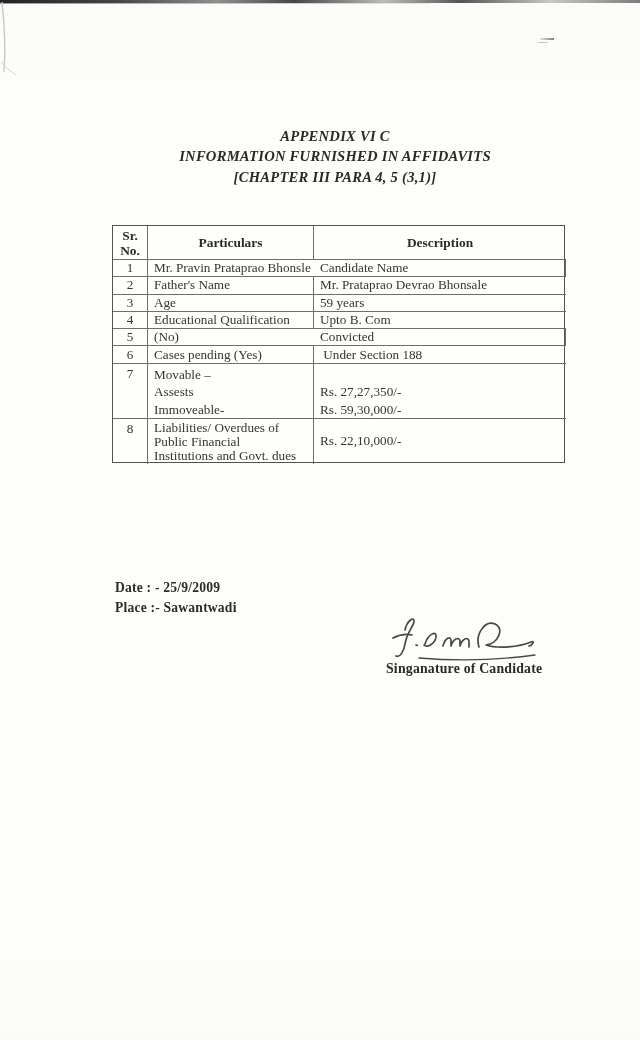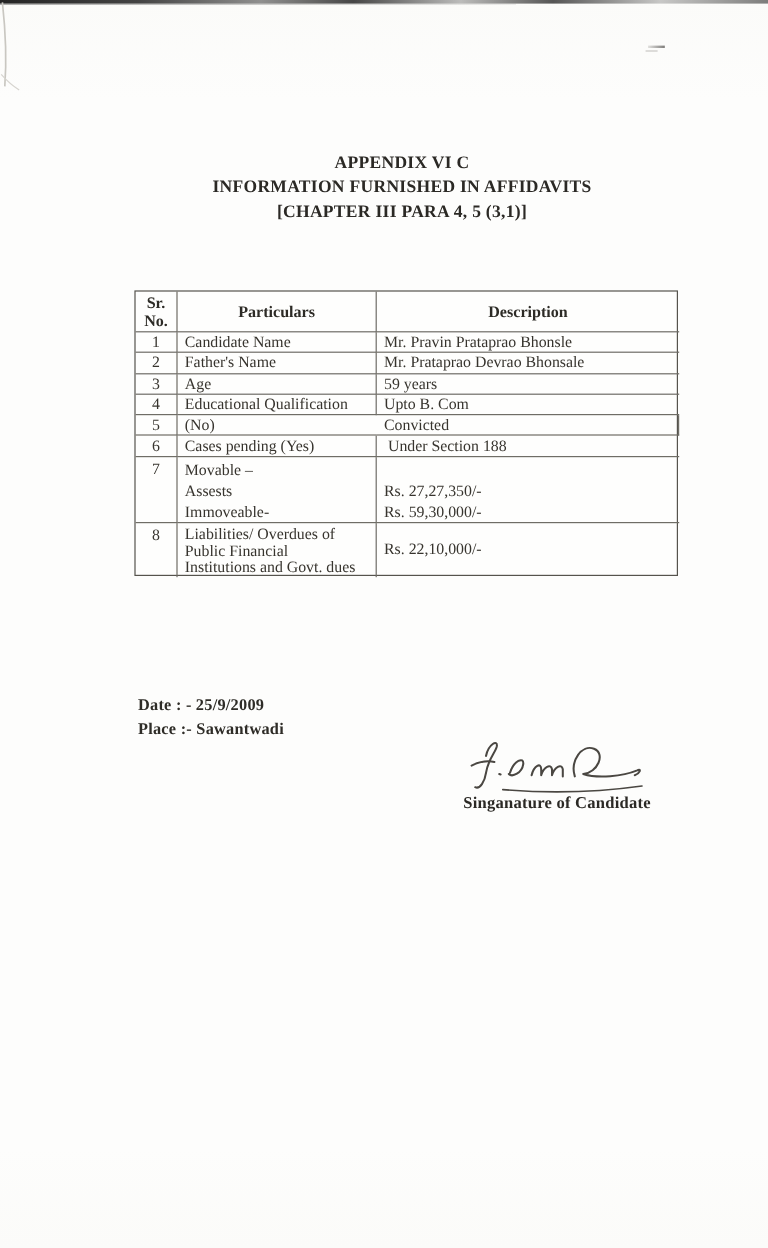--- a/index.html
+++ b/index.html
@@ -31,26 +31,26 @@
   .dash-artifact { position:absolute; left:538px; top:37px; width:18px; height:8px; }
   .dash-artifact .d1 { position:absolute; top:1px; left:2px; width:14px; height:2px;
     background:linear-gradient(90deg, rgba(150,148,144,.25), rgba(95,93,90,.8)); }
   .dash-artifact .d2 { position:absolute; top:5px; left:0; width:10px; height:1px;
     background:rgba(150,148,144,.5); }
 
   
   .title-block {
     position:absolute; left:35px; top:126px; width:600px;
     text-align:center; font-weight:bold; color:#2b2925;
-    font-size:14.6px; line-height:20.4px; letter-spacing:.25px;
+    font-size:14.6px; line-height:20.4px; letter-spacing:.25px;font-style:italic;
   }
 
   
   .summary-table {
-    position:absolute; left:112px; top:242px;
+    position:absolute; left:112px; top:225px;
     width:453px; height:238px;
     border:1.5px solid #55534d;
     display:grid;
     grid-template-columns:35px 166px 252px;
     grid-template-rows:34px repeat(6, 17.3px) 55px 45.2px;
     font-size:13.2px; color:#37342e;
     background:rgba(255,255,255,.4);
   }
   .cell {
     border-right:1px solid #6f6d66;
@@ -117,25 +117,25 @@
     <div class="cell hdr">
       <span>Particulars</span>
     </div>
     <div class="cell hdr last-col">
       <span>Description</span>
     </div>
 
     <div class="cell sr">
         <span class="cell-text">1</span>
       </div>
+    <div class="cell pad last-col">
+        <span class="cell-text">Mr. Pravin Prataprao Bhonsle</span>
+      </div>
     <div class="cell pad">
         <span class="cell-text">Candidate Name</span>
-      </div>
-    <div class="cell pad last-col">
-        <span class="cell-text">Mr. Pravin Prataprao Bhonsle</span>
       </div>
 
     <div class="cell sr">
         <span class="cell-text">2</span>
       </div>
     <div class="cell pad">
         <span class="cell-text">Father's Name</span>
       </div>
     <div class="cell pad last-col">
         <span class="cell-text">Mr. Prataprao Devrao Bhonsale</span>

